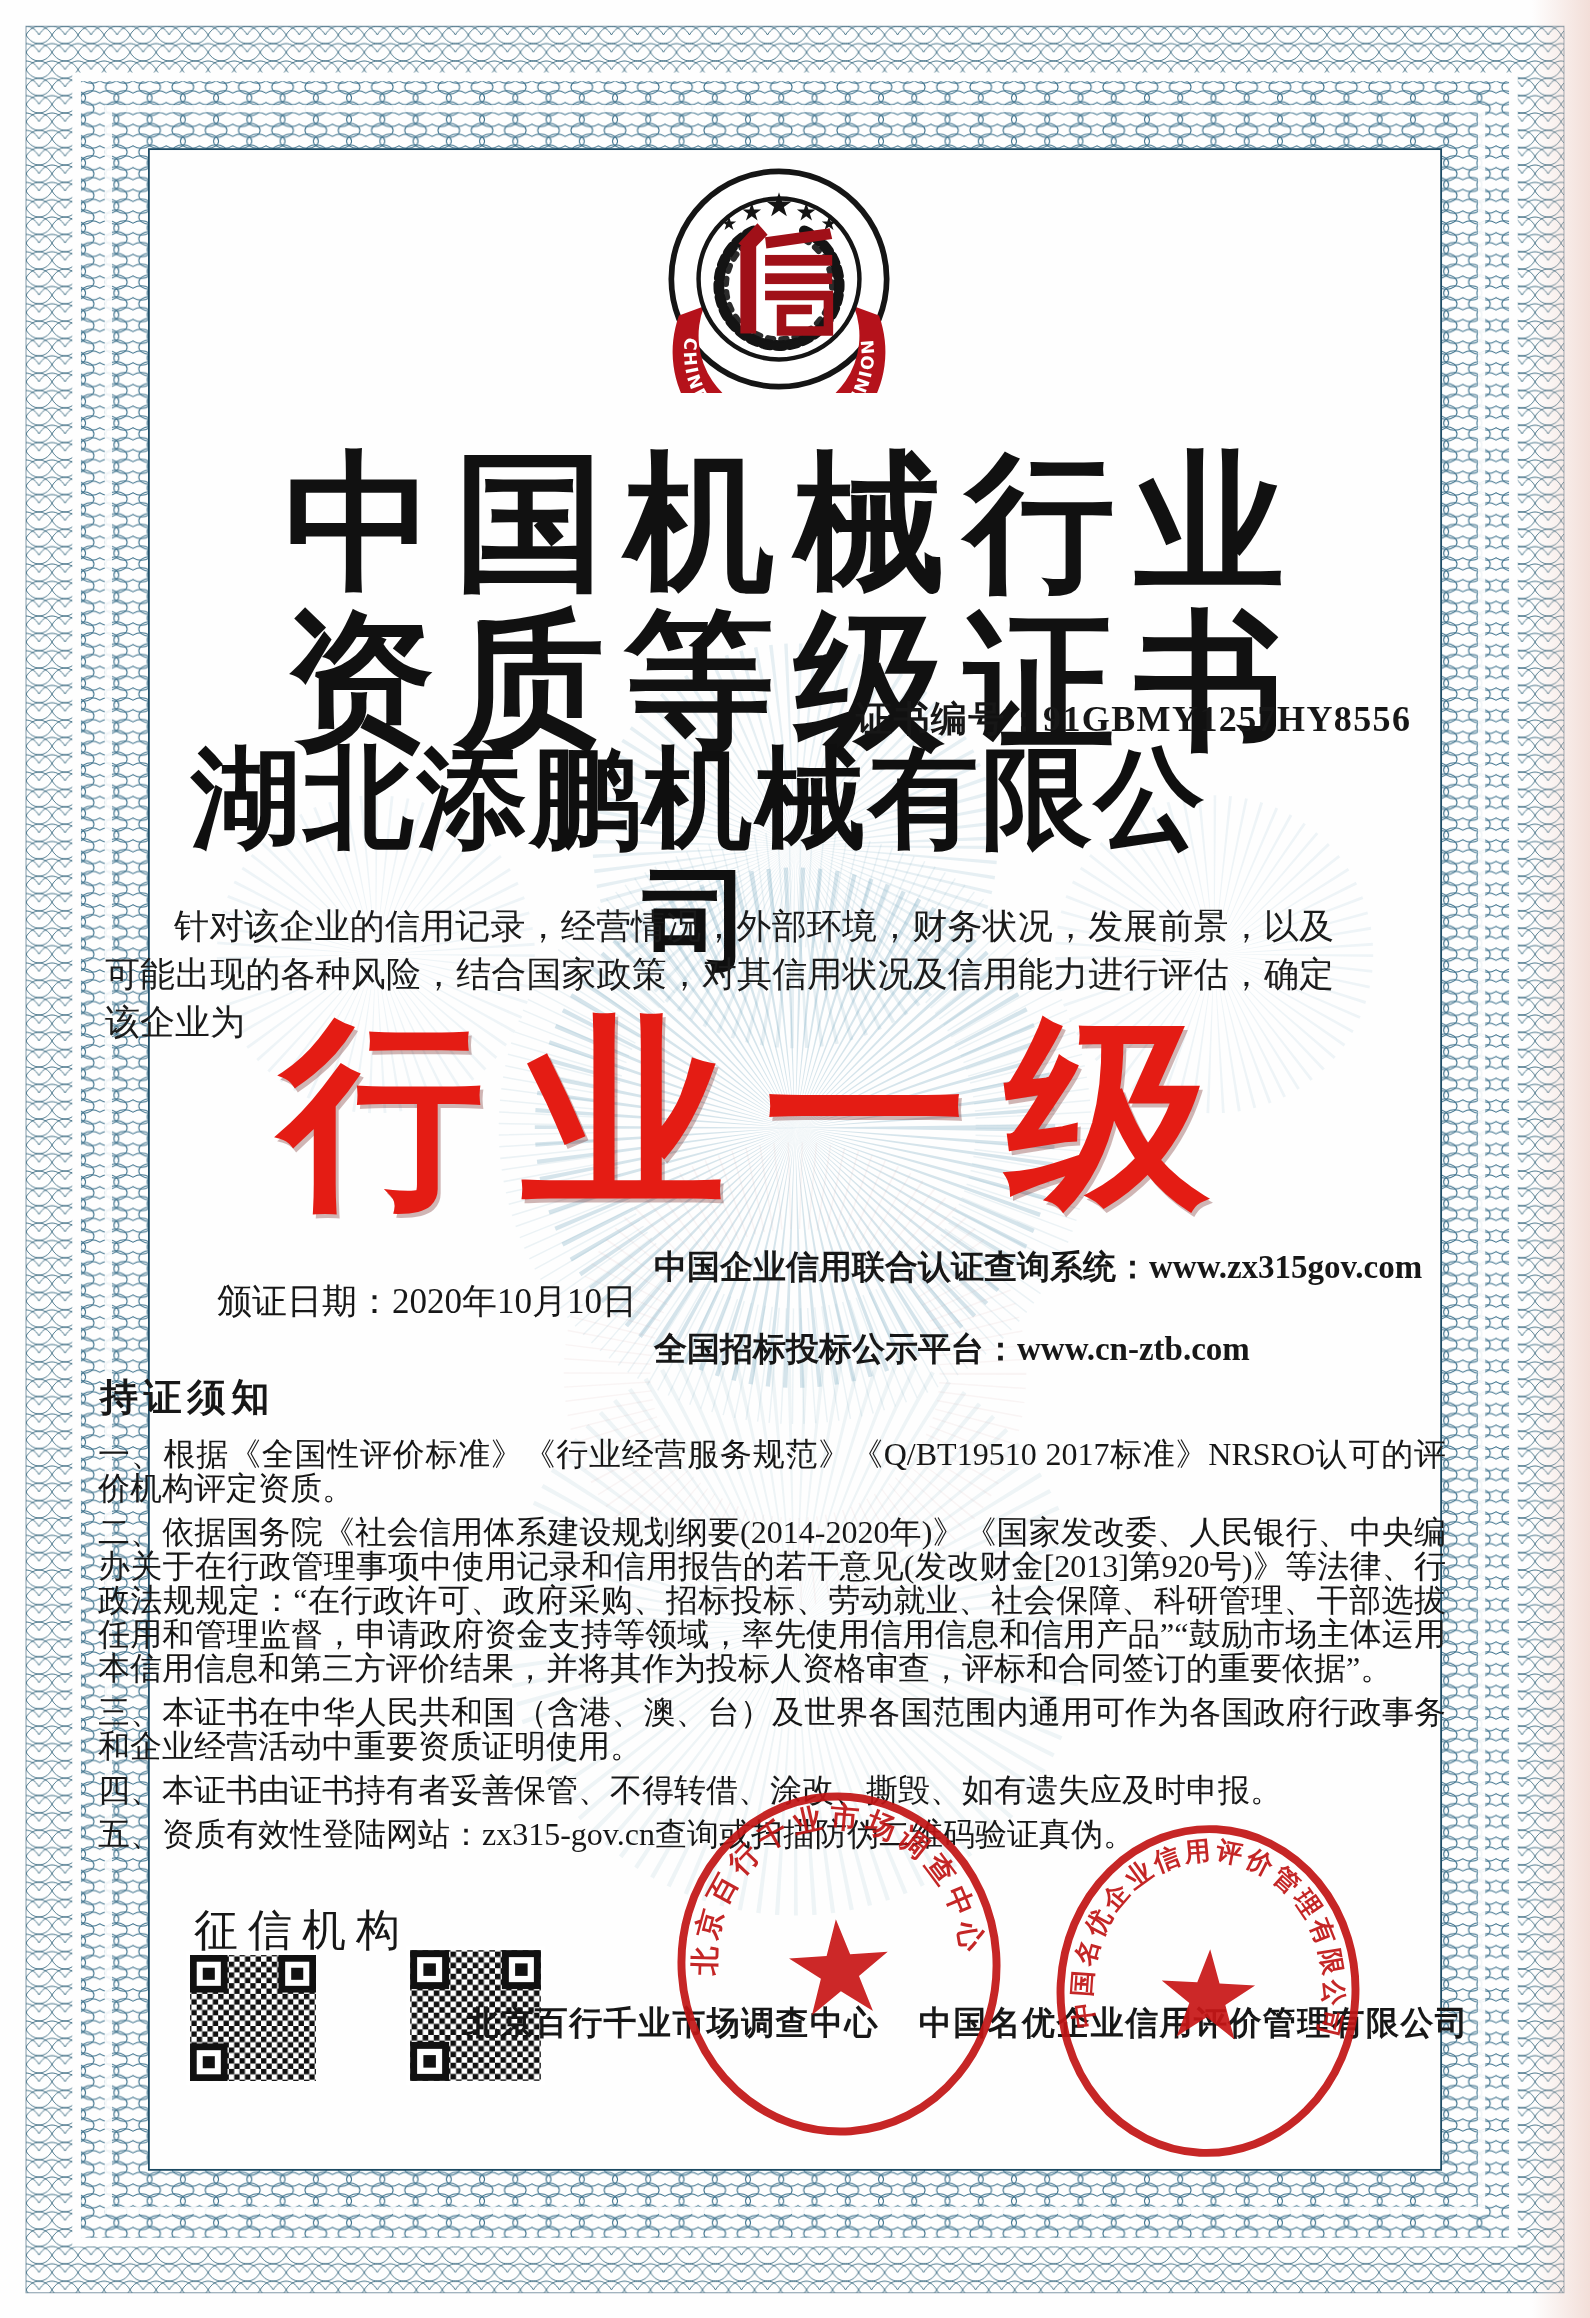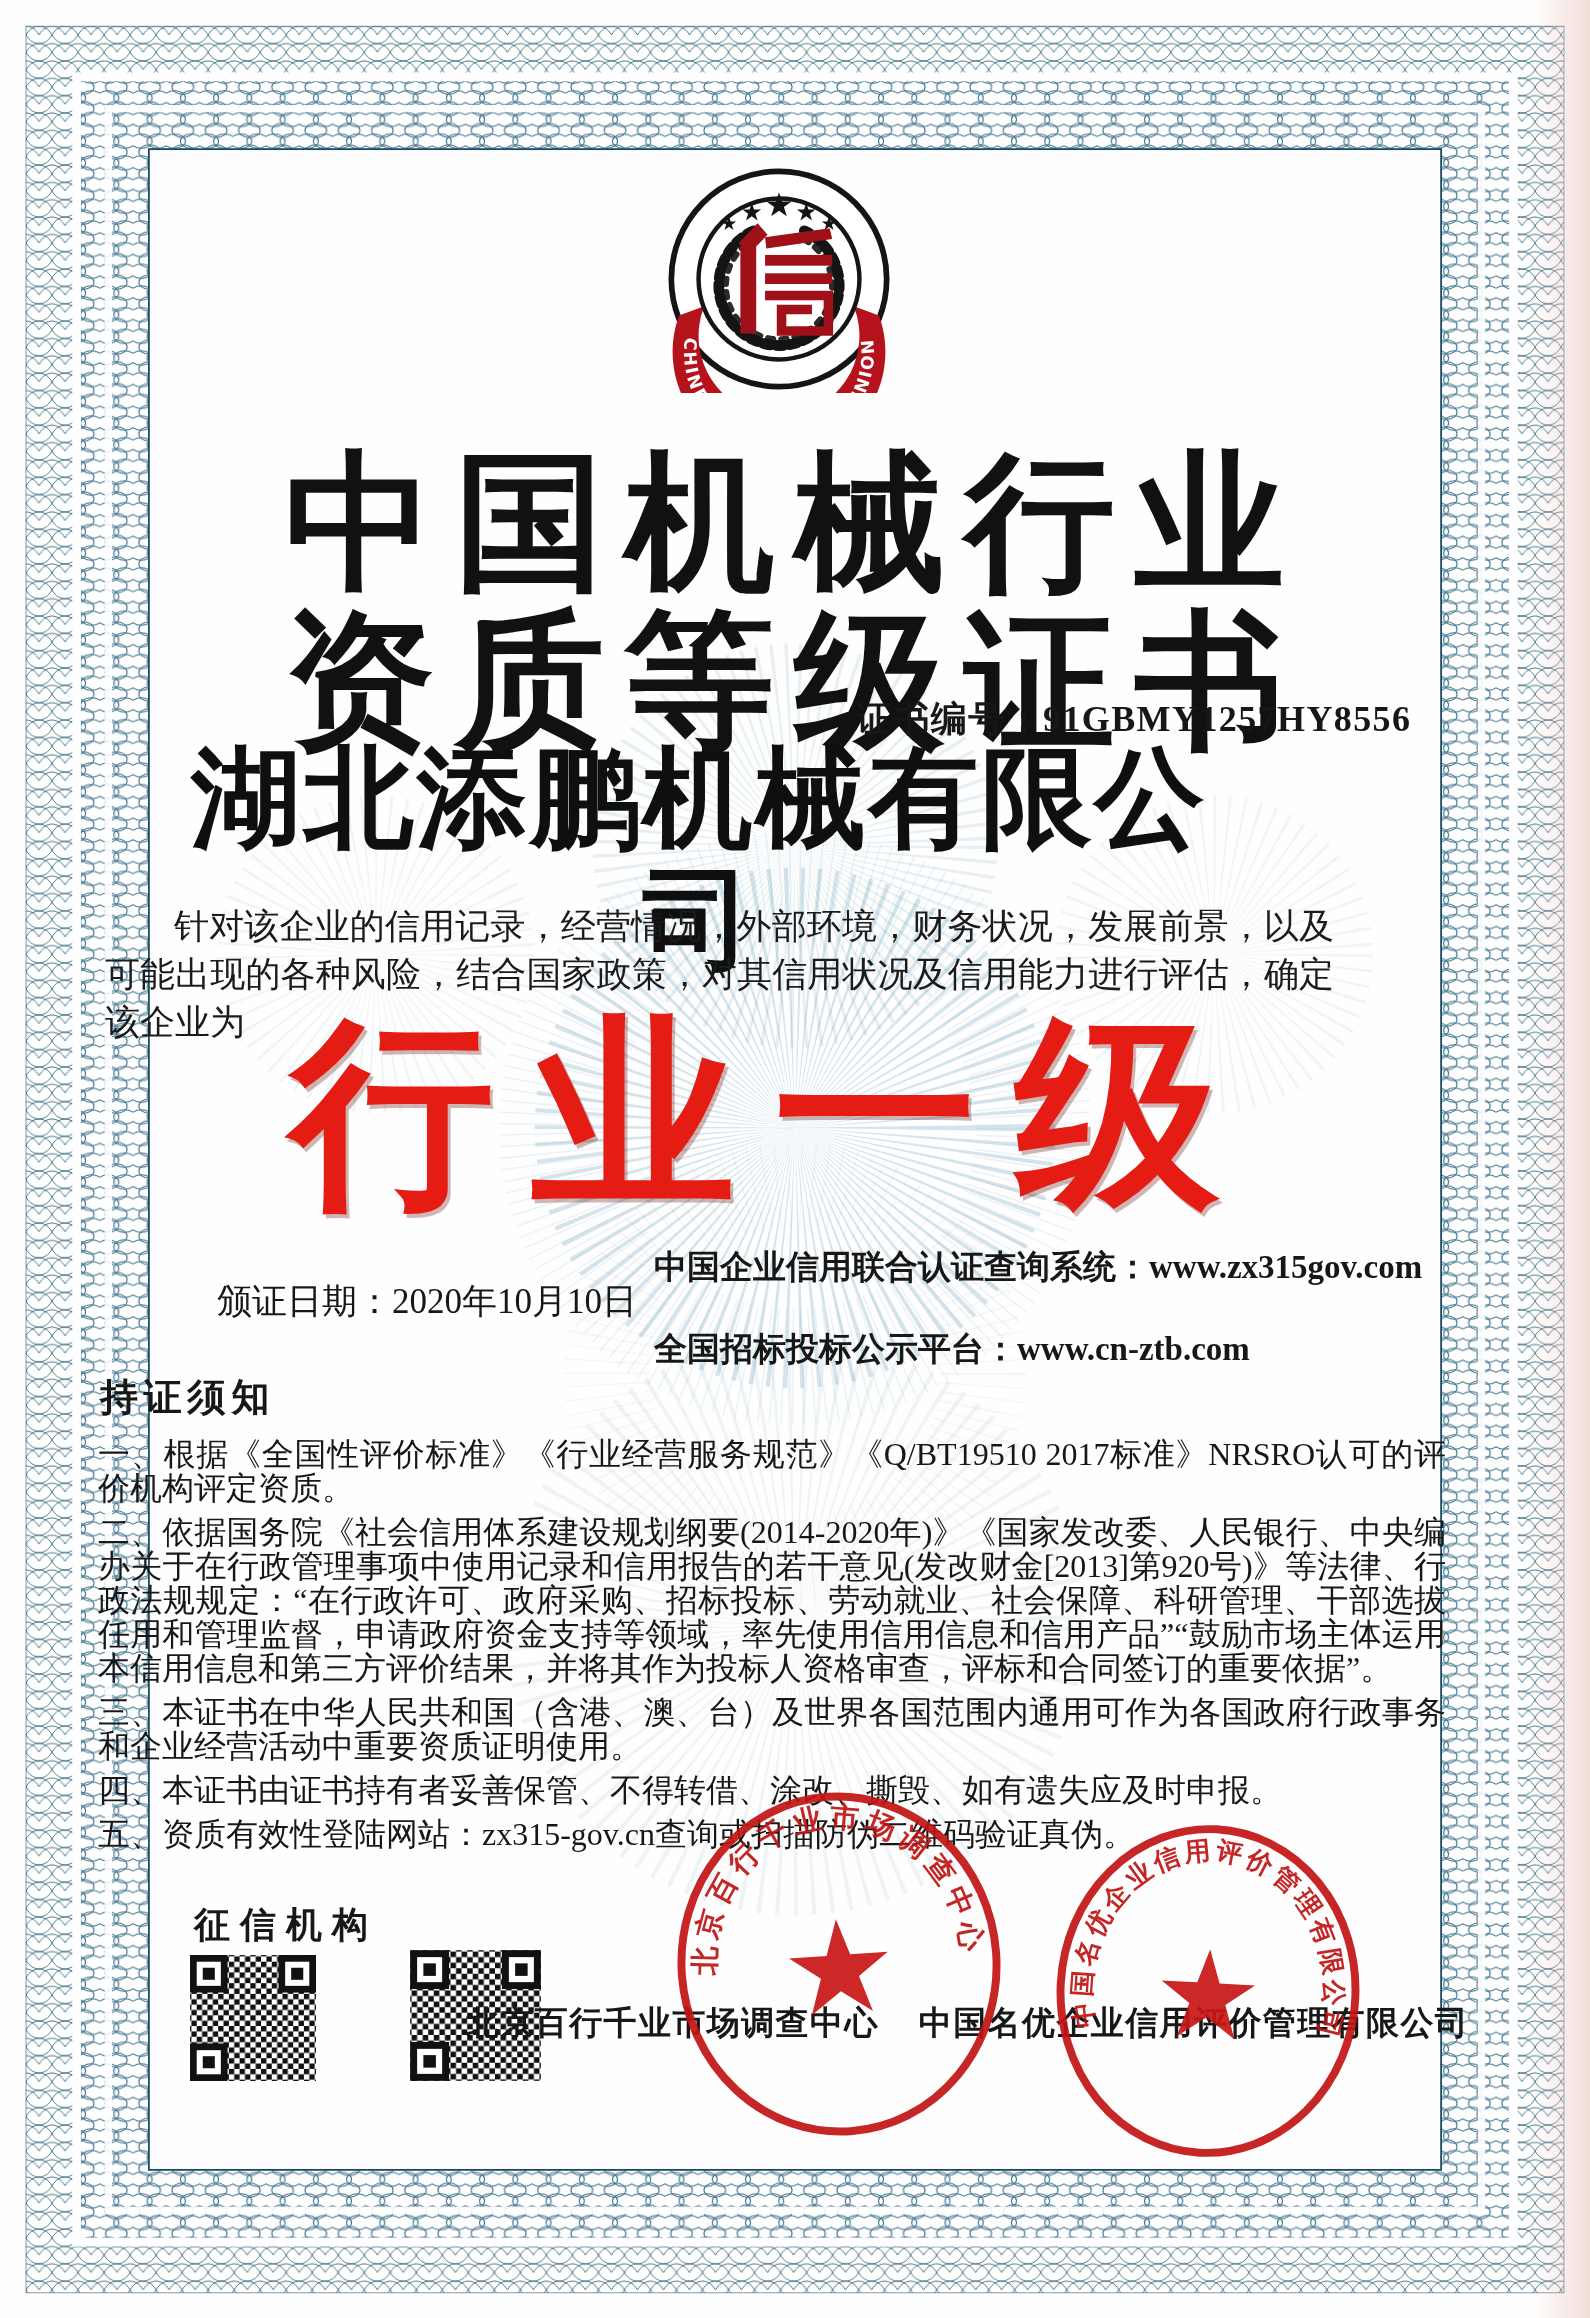--- a/index.html
+++ b/index.html
@@ -13,30 +13,30 @@
   .emblem{left:665px;top:165px;width:228px;height:228px;z-index:2;}
   .title{left:150px;width:1289px;text-align:center;font-family:"Liberation Sans",sans-serif;
          font-weight:900;font-size:150px;letter-spacing:20px;line-height:1;color:#111;}
   .title.l1{top:447px;}
   .title.l2{top:606px;}
   .certno{left:856px;top:695px;font-size:36px;font-weight:700;letter-spacing:1.4px;}
   .company{left:150px;top:739px;width:1098px;text-align:center;font-size:110px;font-weight:700;
            letter-spacing:2.9px;line-height:1.1;color:#0f0f0f;}
   .intro{left:105px;top:862px;width:1229px;font-size:35px;line-height:48px;text-align:justify;
          text-indent:69px;color:#1b1b1b;margin-top:41px;}
-  .grade{left:168px;top:1013px;width:1211px;text-align:center;font-size:204px;font-weight:900;
+  .grade{left:158px;top:1013px;width:1211px;text-align:center;font-size:204px;font-weight:900;
          letter-spacing:38px;line-height:1;color:#e41c14;
          text-shadow:2.9px 3.6px 0 rgba(100,12,10,0.30);}
   .date-row{left:217px;top:1278px;font-size:35px;font-weight:400;}
   .url-row1{left:654px;top:1245px;font-size:33px;font-weight:700;}
   .url-row2{left:654px;top:1327px;font-size:33px;font-weight:700;}
   .notice-title{left:100px;top:1372px;font-size:38px;font-weight:700;letter-spacing:5.8px;}
   .terms{left:98px;top:1437px;width:1348px;font-size:32px;line-height:34px;text-align:justify;}
   .terms p{margin:0 0 10px 0;}
-  .agency-label{left:194px;top:1901px;font-size:36px;font-weight:700;letter-spacing:10px;}
+  .agency-label{left:194px;top:1901px;font-size:44px;font-weight:400;letter-spacing:10px;}
   .qr{z-index:2;}
   .qr.q1{left:186px;top:1951px;}
   .qr.q2{left:406px;top:1946px;}
   .agency-names{left:466px;top:2001px;font-size:33px;font-weight:700;letter-spacing:1.4px;
                 white-space:nowrap;z-index:2;}
   .agency-names .gap{display:inline-block;width:40px;}
   .seal{z-index:3;opacity:0.92;}
   .seal.left{left:669px;top:1787px;transform:rotate(-4deg);}
   .seal.right{left:1049px;top:1821px;transform:rotate(3deg);}
   .scan-tint{right:0;top:0;width:58px;height:2319px;z-index:4;pointer-events:none;

